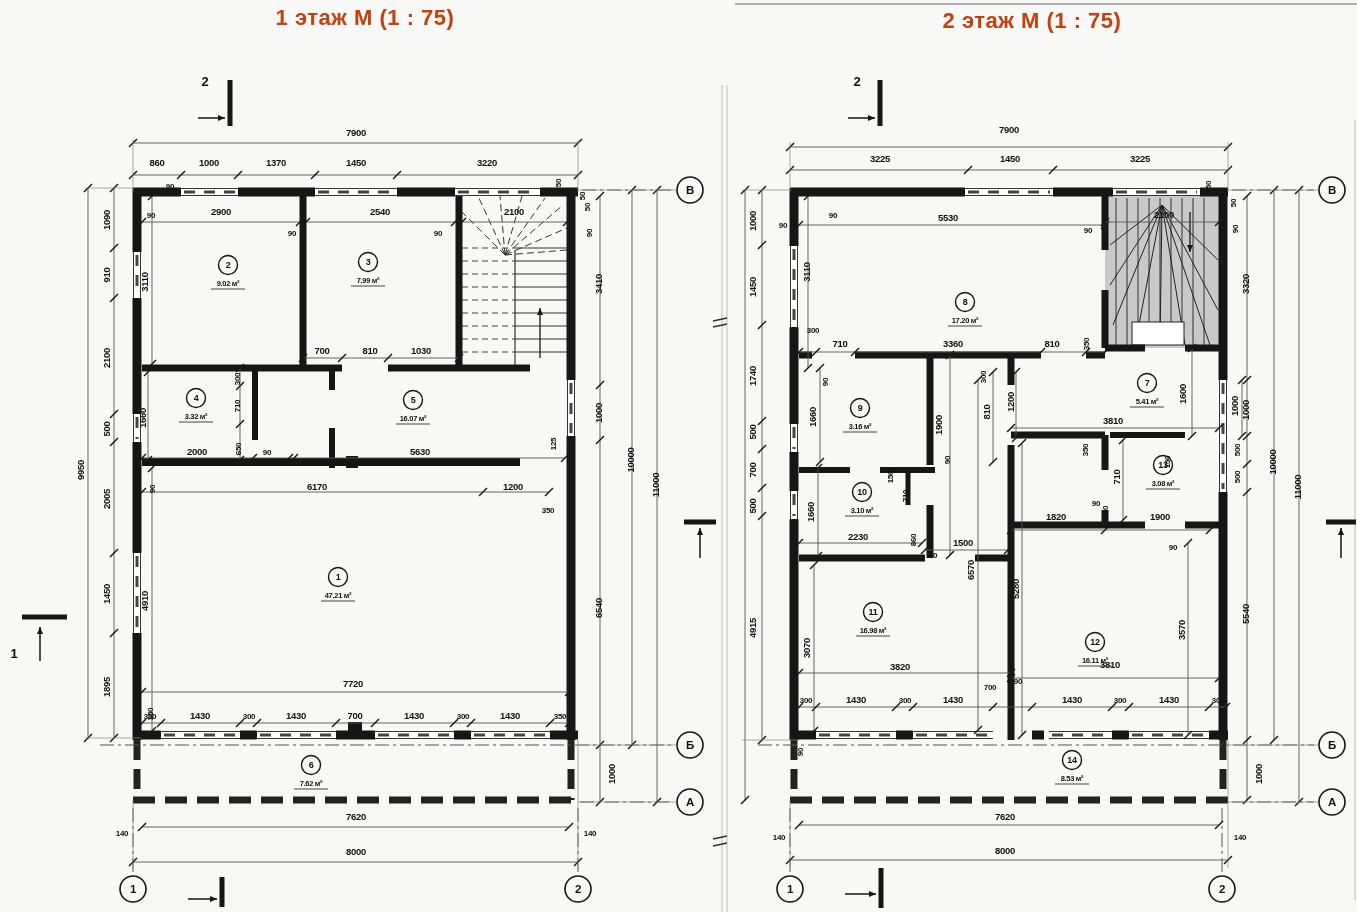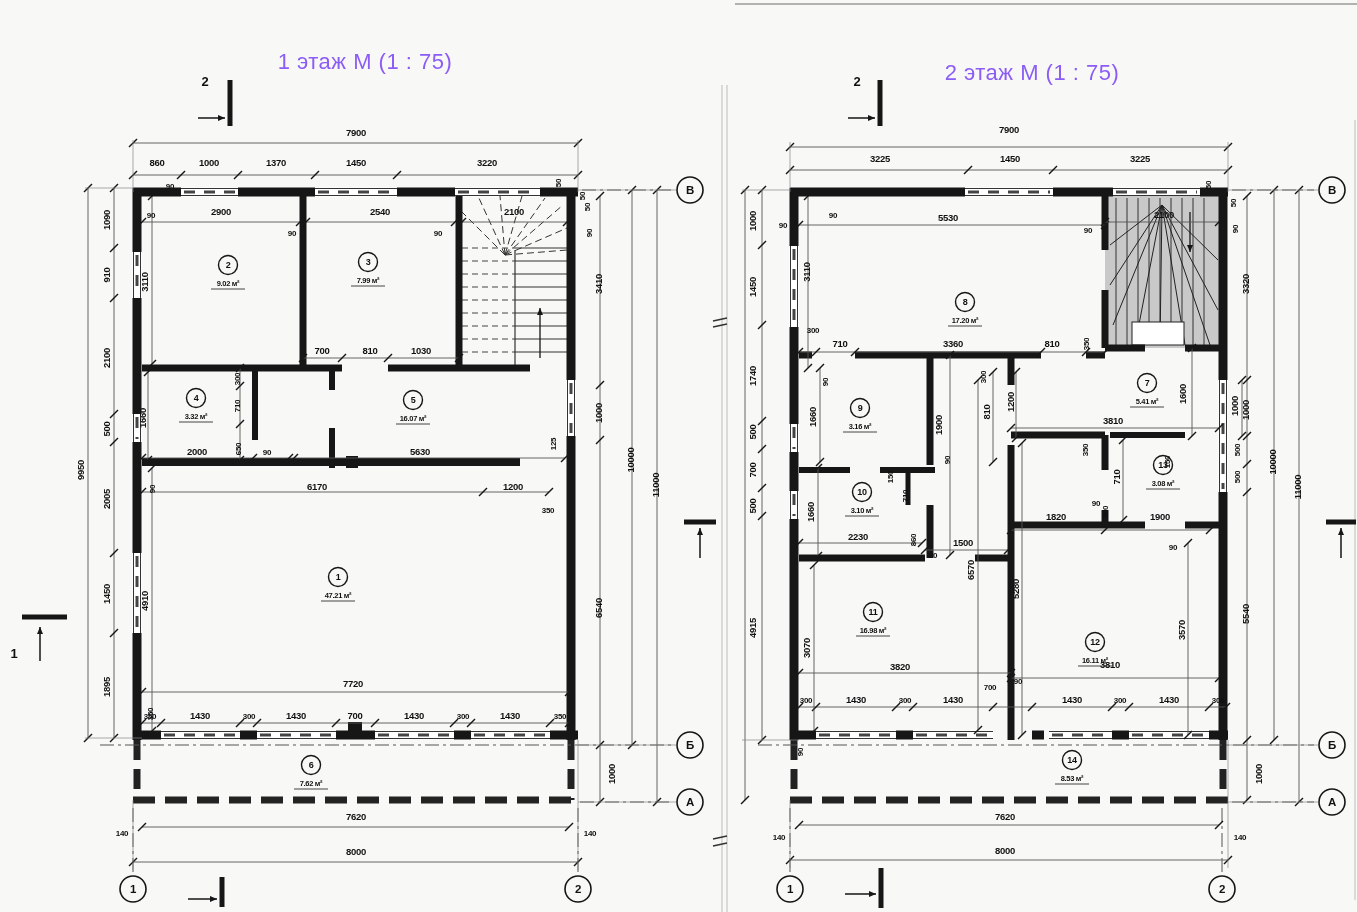--- a/index.html
+++ b/index.html
@@ -4,26 +4,25 @@
 <style>
   html,body{margin:0;padding:0}
   body{
     width:1357px;height:912px;position:relative;overflow:hidden;
     background:var(--paper,#f8f8f6);
     font-family:"Liberation Sans",sans-serif;
   }
   #plan-svg{position:absolute;left:0;top:0}
   .plan-title{
     position:absolute;transform:translateX(-50%);
-    font-size:22px;font-weight:400;color:#8b5cf6;letter-spacing:.5px;
+    font-size:22px;font-weight:700;color:#c2410c;letter-spacing:.5px;
     white-space:nowrap;
-    margin-top:44px;
   }
   #title-1{left:365px;top:5px}
-  #title-2{left:1032px;top:16px}
+  #title-2{left:1032px;top:8px}
 </style>
 </head>
 <body style="--paper: #f8f8f6;">
 
 <div class="plan-title" id="title-1">1 этаж М (1 : 75)</div>
 <div class="plan-title" id="title-2">2 этаж М (1 : 75)</div>
 
 <svg id="plan-svg" width="1357" height="912" viewBox="0 0 1357 912">
     <g>
       <line x1="722" y1="85" x2="722" y2="912" stroke="#c6c6c6" stroke-width="1.2"></line>

